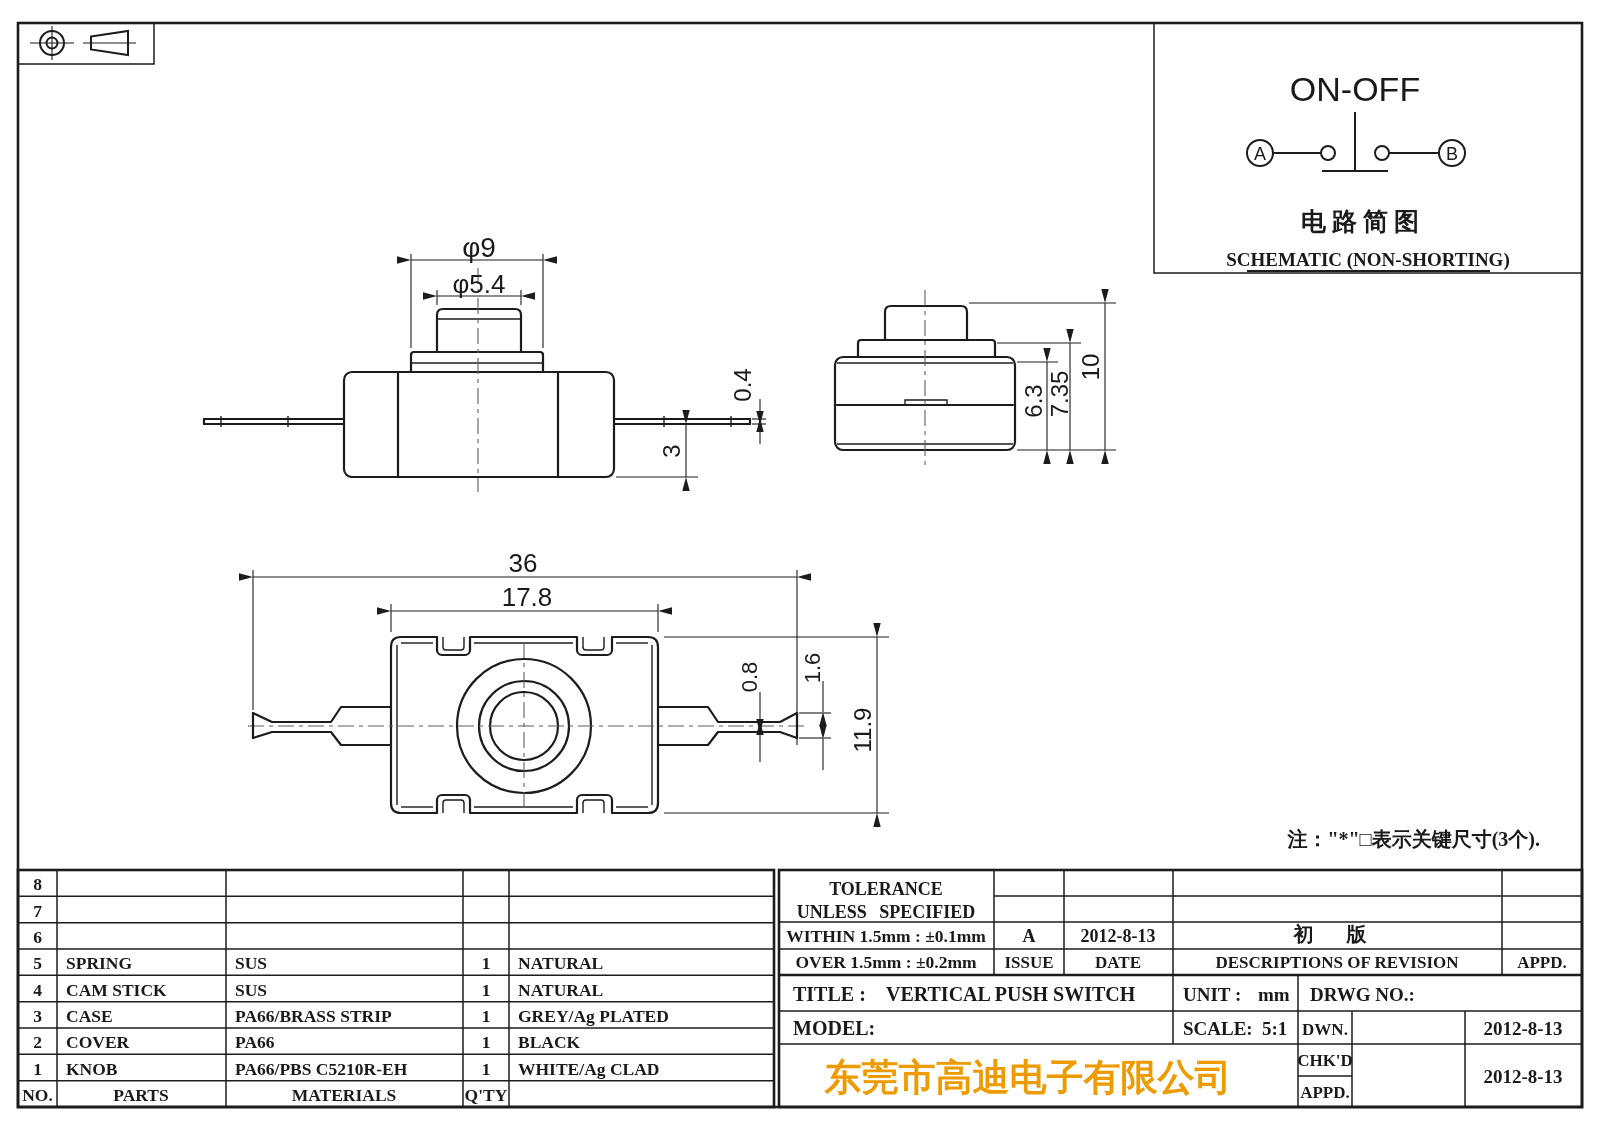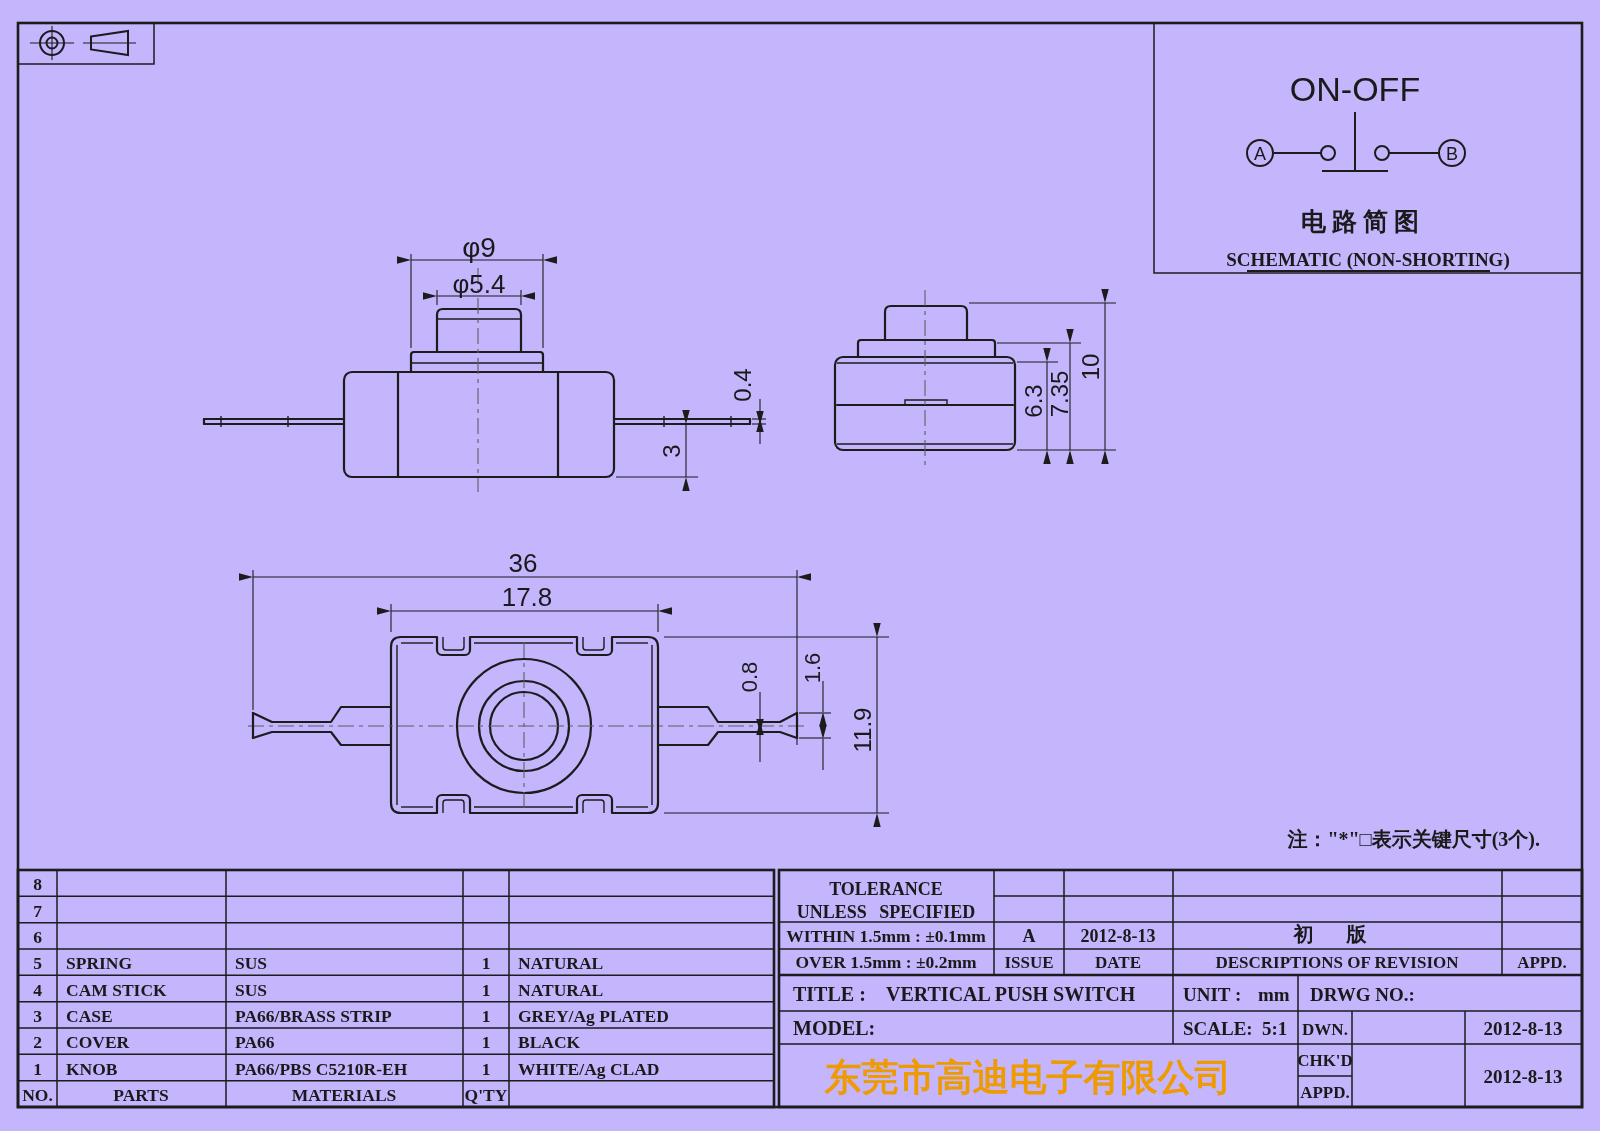--- a/index.html
+++ b/index.html
@@ -1,16 +1,16 @@
 <!DOCTYPE html>
 <html><head>
 <meta charset="utf-8">
 <style>
   html,body{margin:0;padding:0;background:#e8e8e8;}
-  .page{position:relative;width:1600px;height:1131px;background:#c4b5fd;overflow:hidden;}
+  .page{position:relative;width:1600px;height:1131px;background:#ffffff;overflow:hidden;}
   svg{position:absolute;left:0;top:0;}
   .ol{stroke:#1c1c1c;stroke-width:2.2;fill:none;stroke-linejoin:round;stroke-linecap:round;}
   .ol1{stroke:#1c1c1c;stroke-width:1.4;fill:none;}
   .dim{stroke:#1c1c1c;stroke-width:1.1;fill:none;}
   .cl{stroke:#5f5f5f;stroke-width:1.1;fill:none;stroke-dasharray:16 5 4 5;}
   .grid{stroke:#1c1c1c;stroke-width:1.5;fill:none;}
   .grid2{stroke:#1c1c1c;stroke-width:2.6;fill:none;}
   text{fill:#1a1a1a;}
   .dt{font-family:"Liberation Sans","DejaVu Sans",sans-serif;}
   .tt{font-family:"Liberation Serif","DejaVu Serif",serif;font-weight:bold;}

